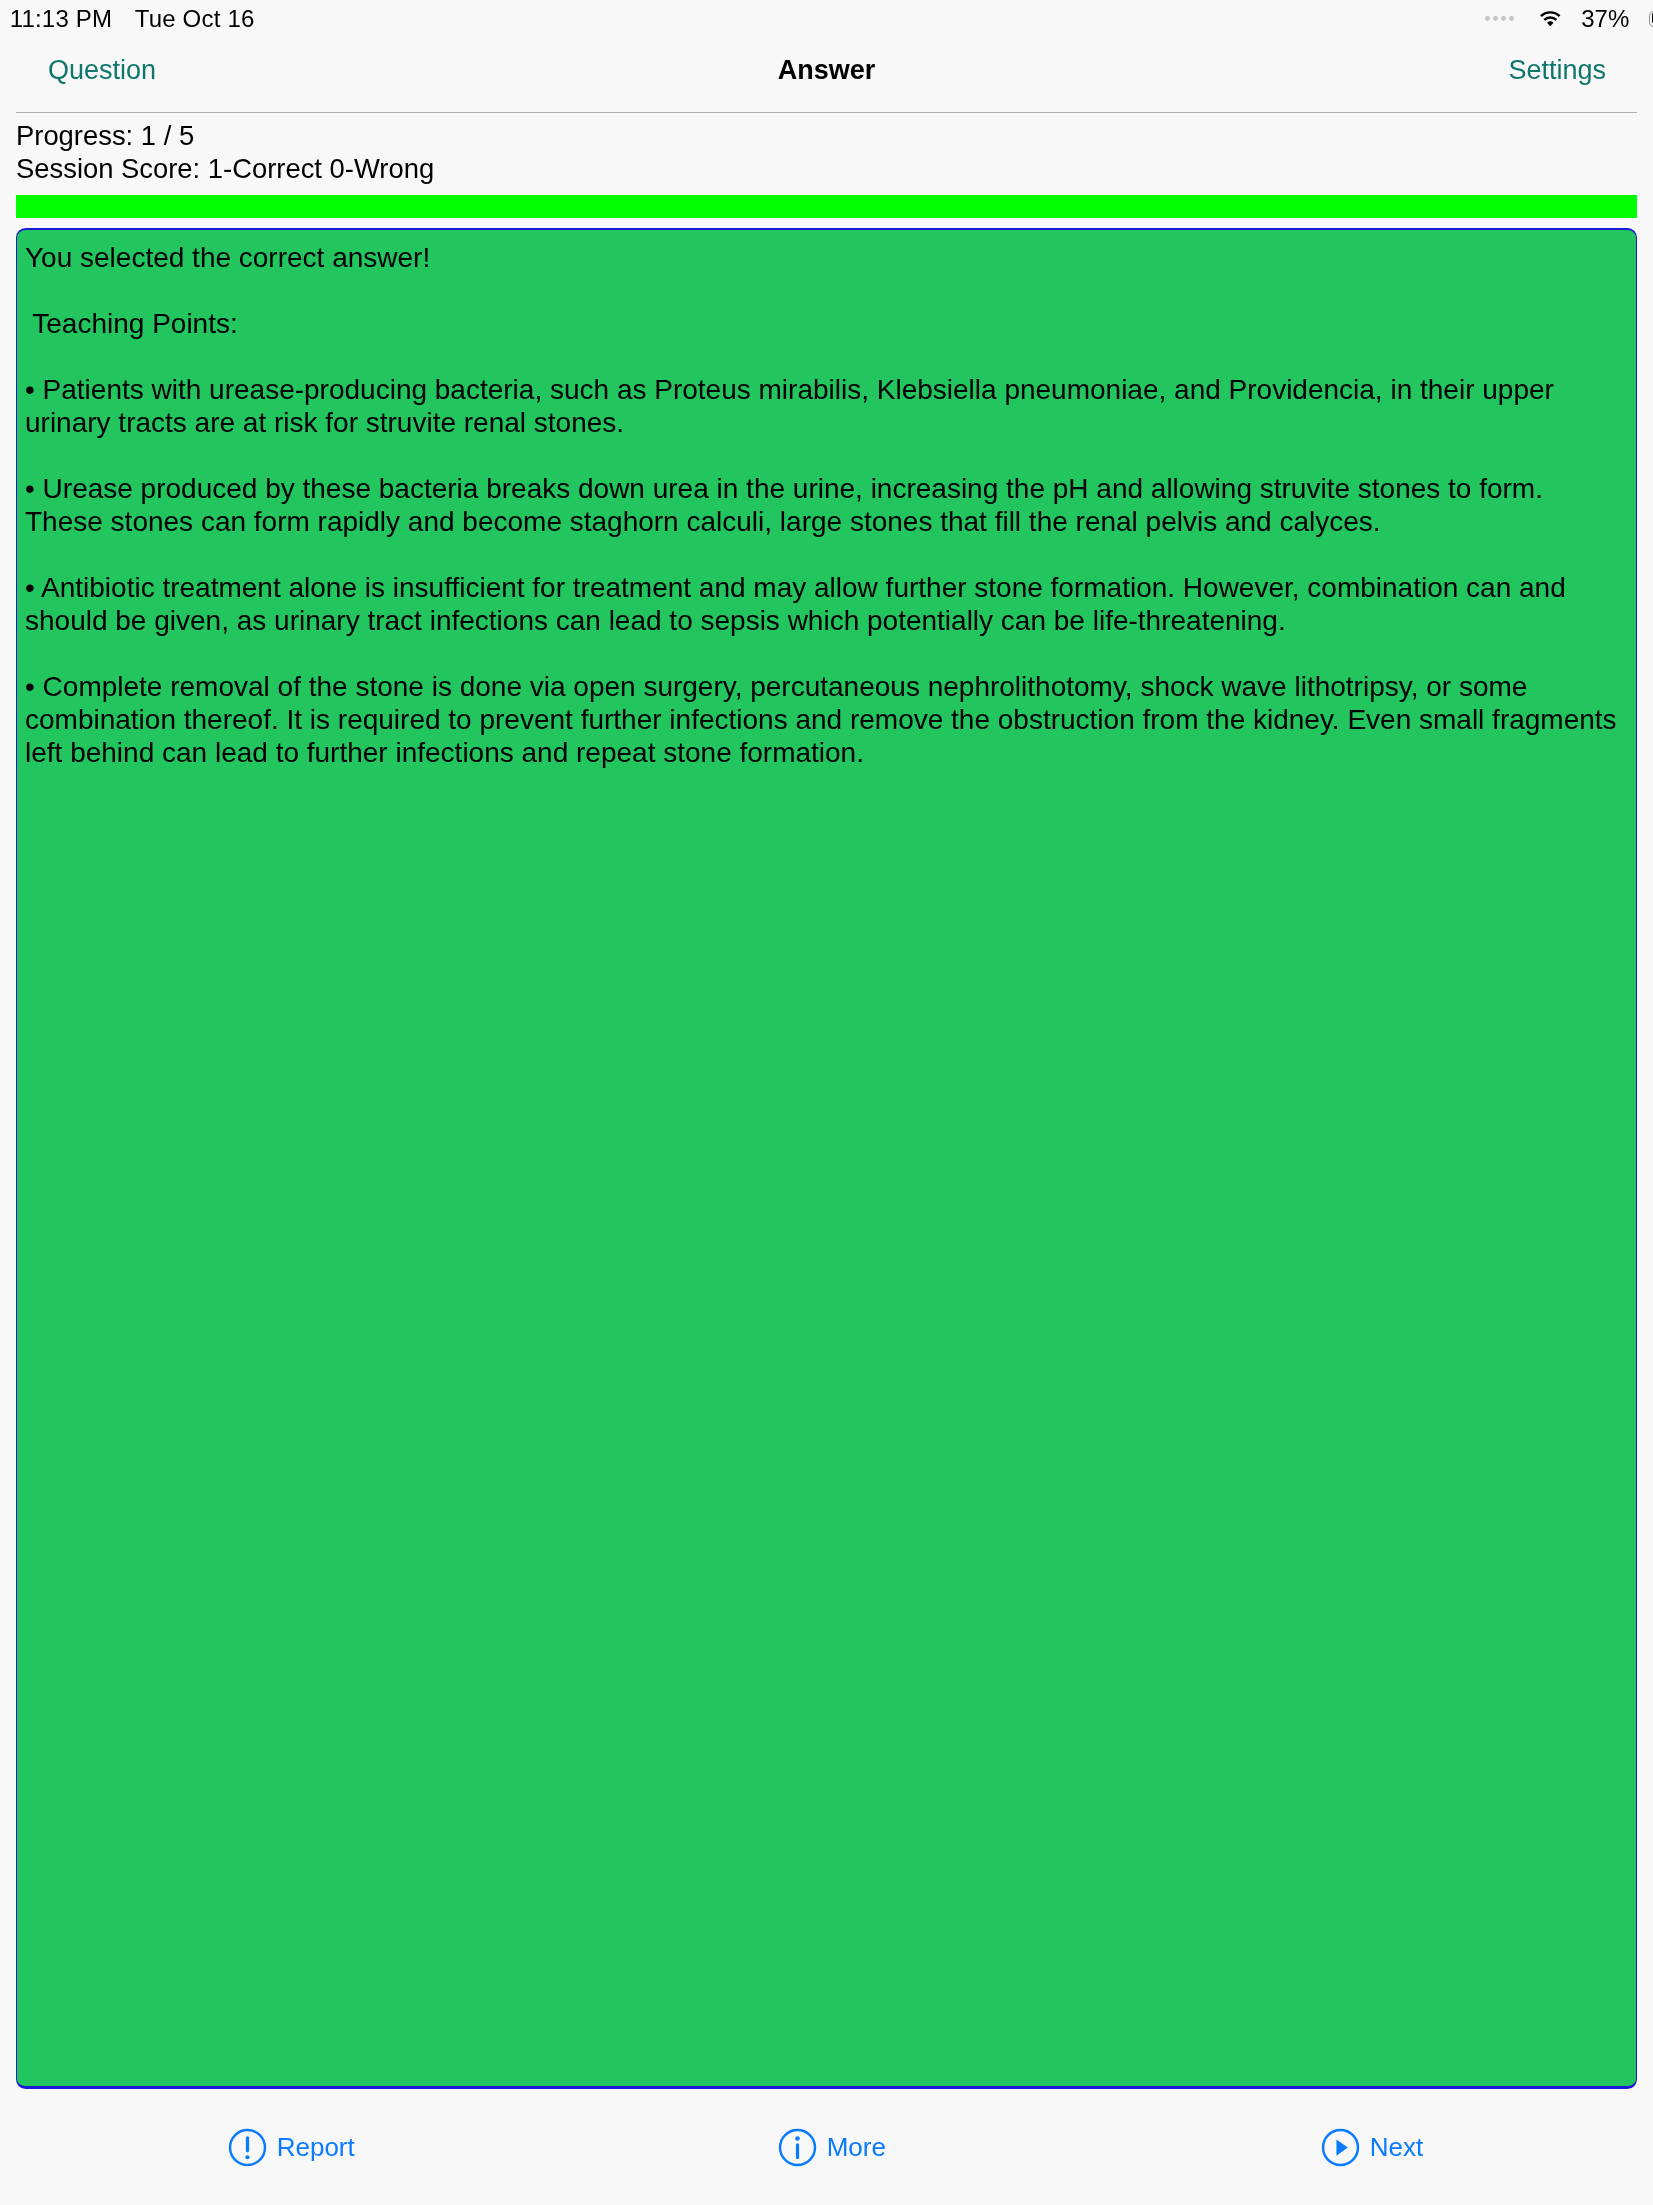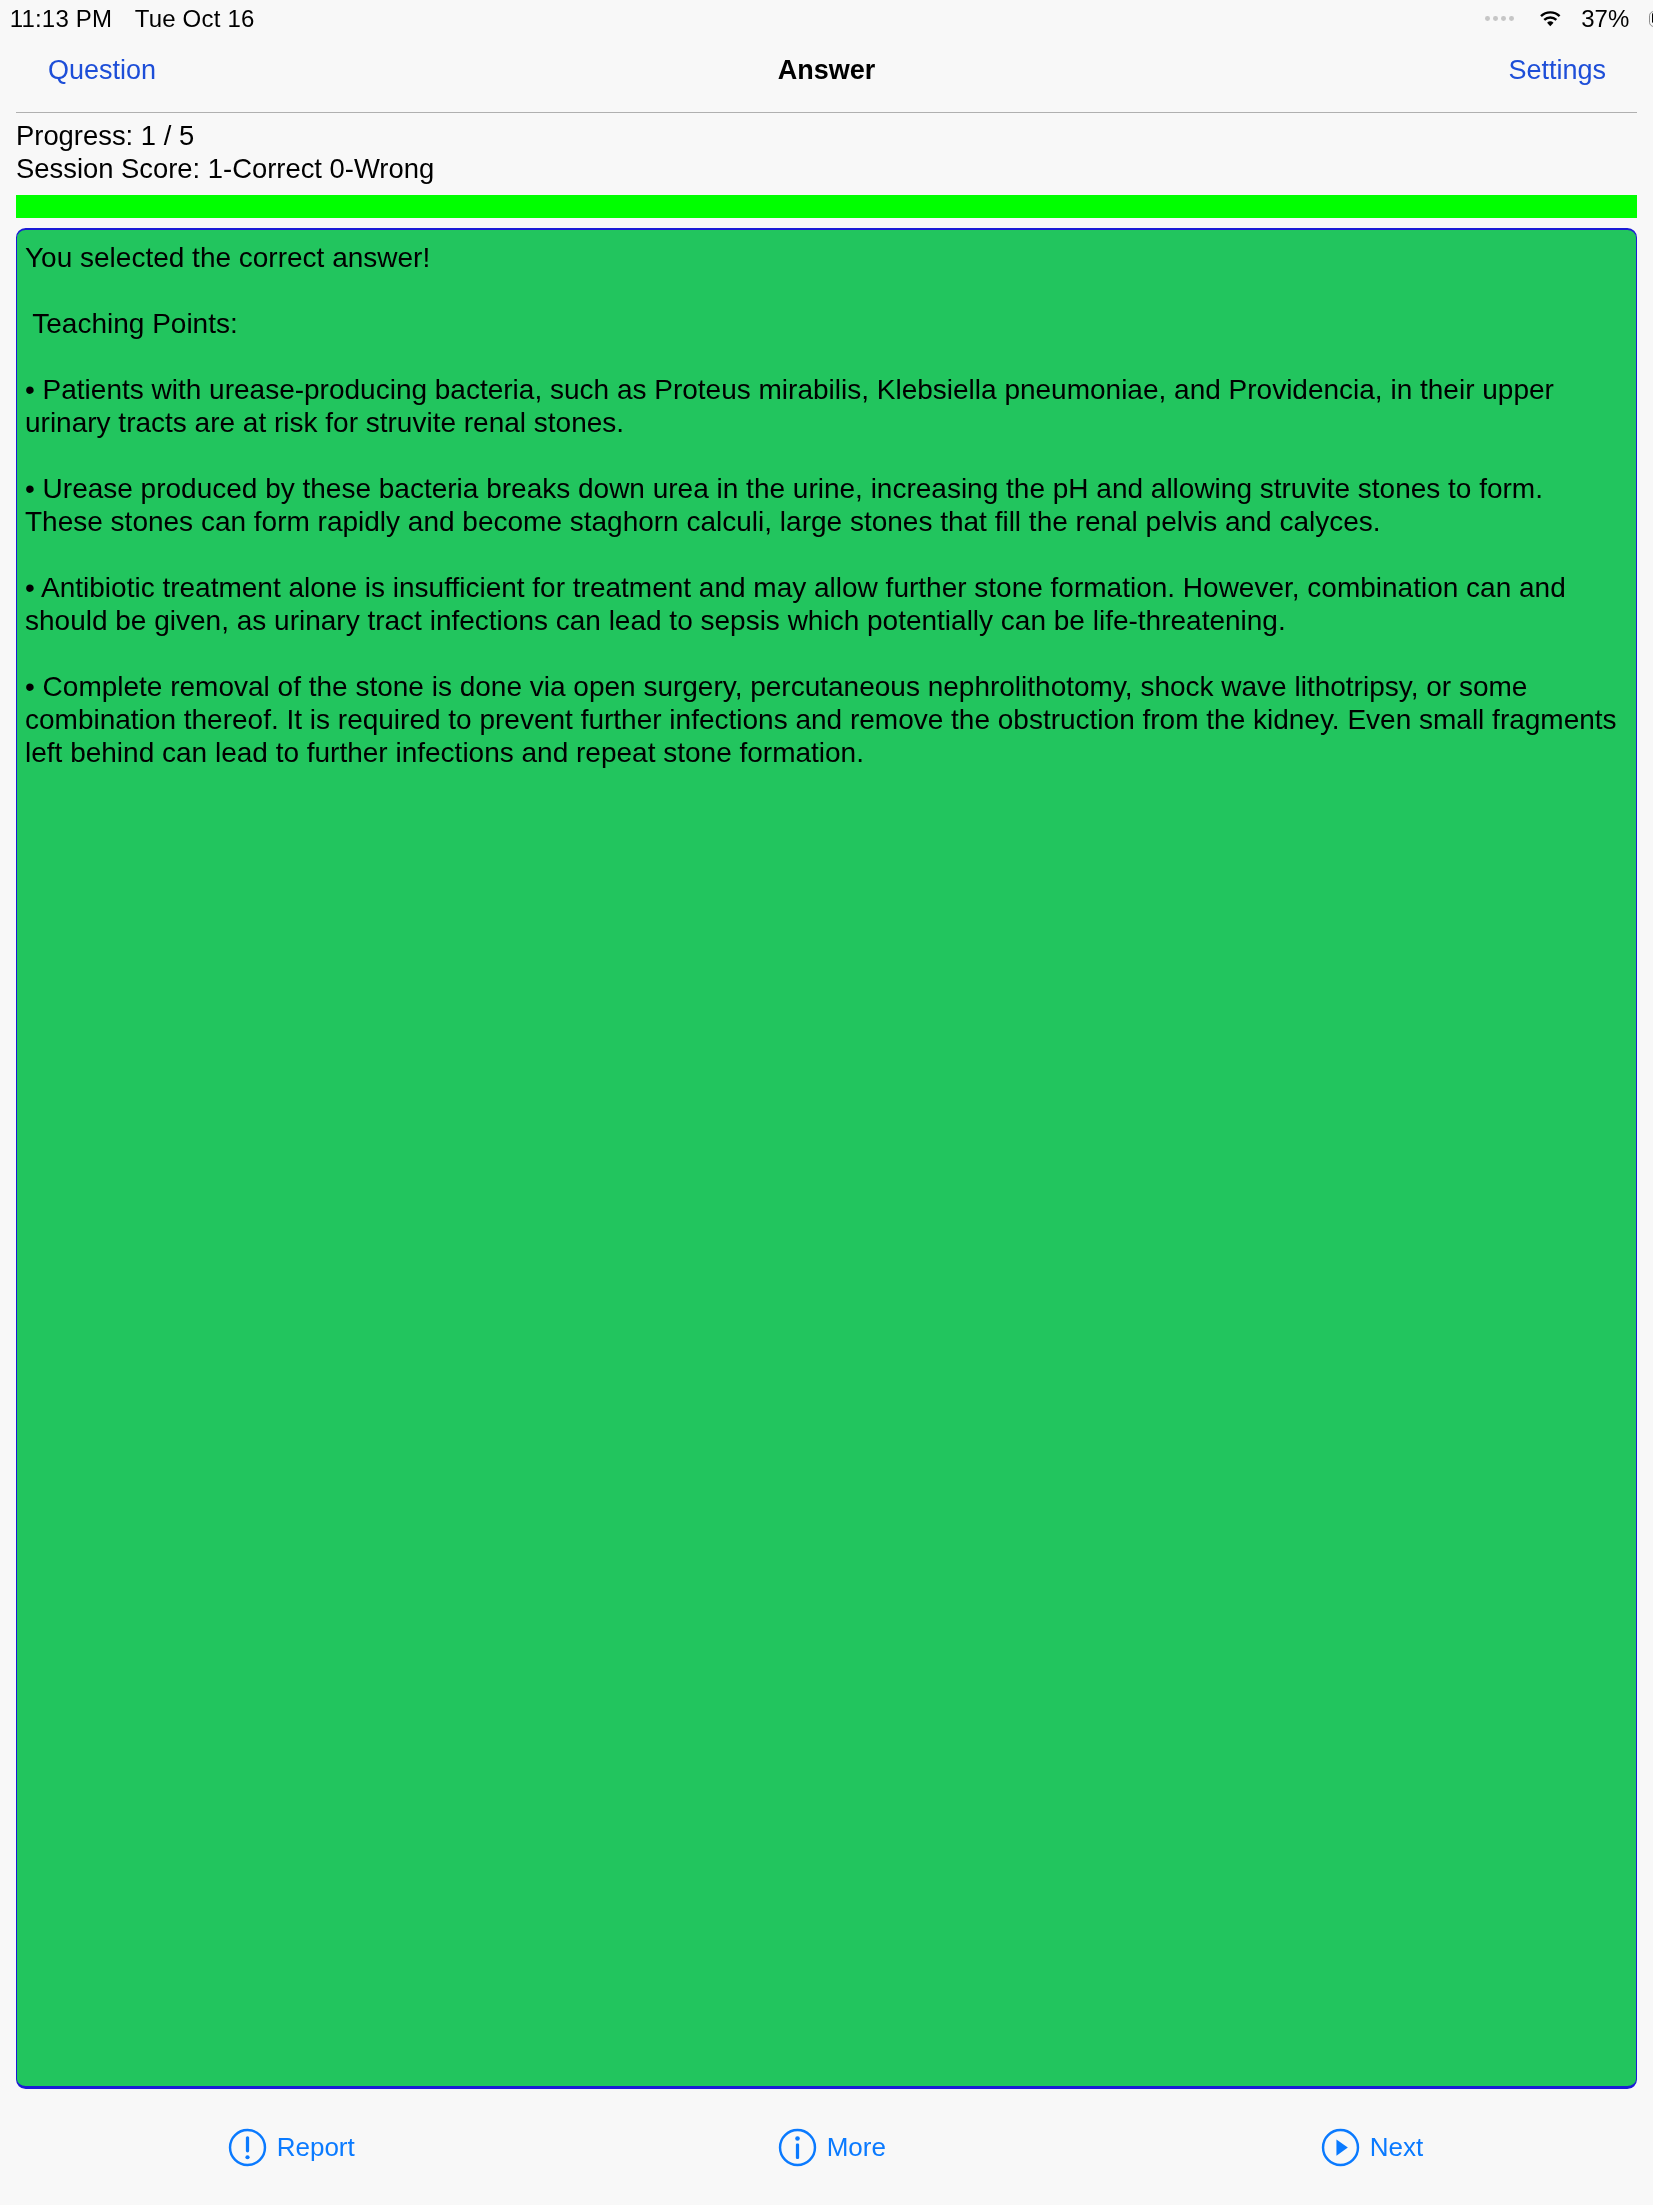--- a/index.html
+++ b/index.html
@@ -11,21 +11,21 @@
     .status-left { position:absolute; left:9.7px; top:4.8px; letter-spacing:0.2px; }
     .status-left span { margin-right:16px; }
     .status-right { position:absolute; right:9.7px; top:4.8px; display:flex; align-items:center; gap:20px; }
     .dots { display:flex; gap:3.2px; margin-right:4.8px; }
     .dots i { width:4.8px; height:4.8px; border-radius:50%; background:#c6c6c6; display:block; }
     .battery { width:34px; height:16px; border:1.6px solid #8e8e8e; border-radius:4.8px; position:relative; box-sizing:border-box; }
     .battery::before { content:""; position:absolute; left:1.6px; top:1.6px; width:11.3px; height:9.7px; background:#000; border-radius:1.6px; }
     .battery::after { content:""; position:absolute; right:-4.8px; top:4px; width:2.4px; height:5.7px; background:#8e8e8e; border-radius:0 1.6px 1.6px 0; }
 
     .nav-bar { position:absolute; top:32px; left:16px; width:1621px; height:80px; border-bottom:1.6px solid #b0b0b0; }
-    .nav-left, .nav-right { position:absolute; top:22.6px; font-size:27px; color:#1d4ed8; cursor:pointer; }
+    .nav-left, .nav-right { position:absolute; top:22.6px; font-size:27px; color:#0f766e; cursor:pointer; }
     .nav-left { left:32px; }
     .nav-right { right:31px; }
     .nav-title { position:absolute; top:22.6px; left:0; width:100%; text-align:center; font-size:27px; font-weight:bold; pointer-events:none; }
 
     .info { position:absolute; left:16px; top:119px; font-size:27.4px; line-height:33px; }
     .progress-bar { position:absolute; left:16px; top:195px; width:1621px; height:22.6px; background:#00ff00; }
 
     .content-box {
       position:absolute; left:16px; top:228px; width:1621px; height:1861px; box-sizing:border-box;
       background:#22c55e; border:1.6px solid #1a1ad6; border-bottom-width:3.2px; border-top-width:2.4px; border-radius:9.7px;

